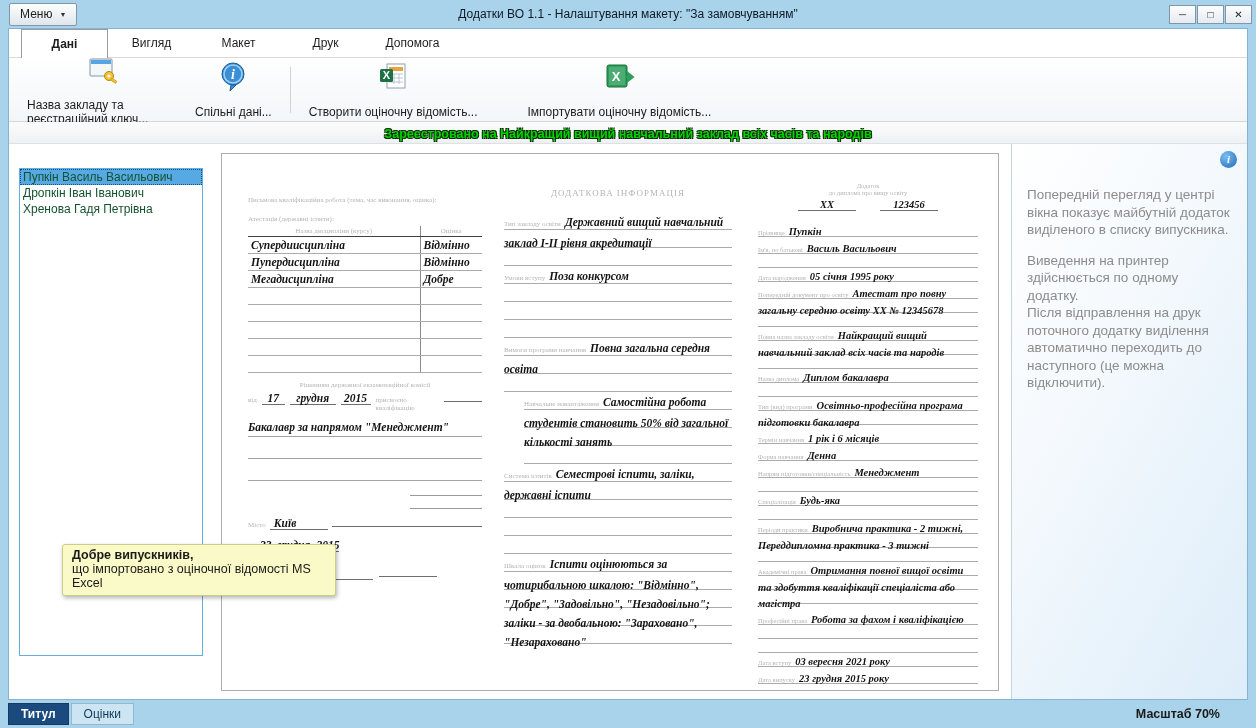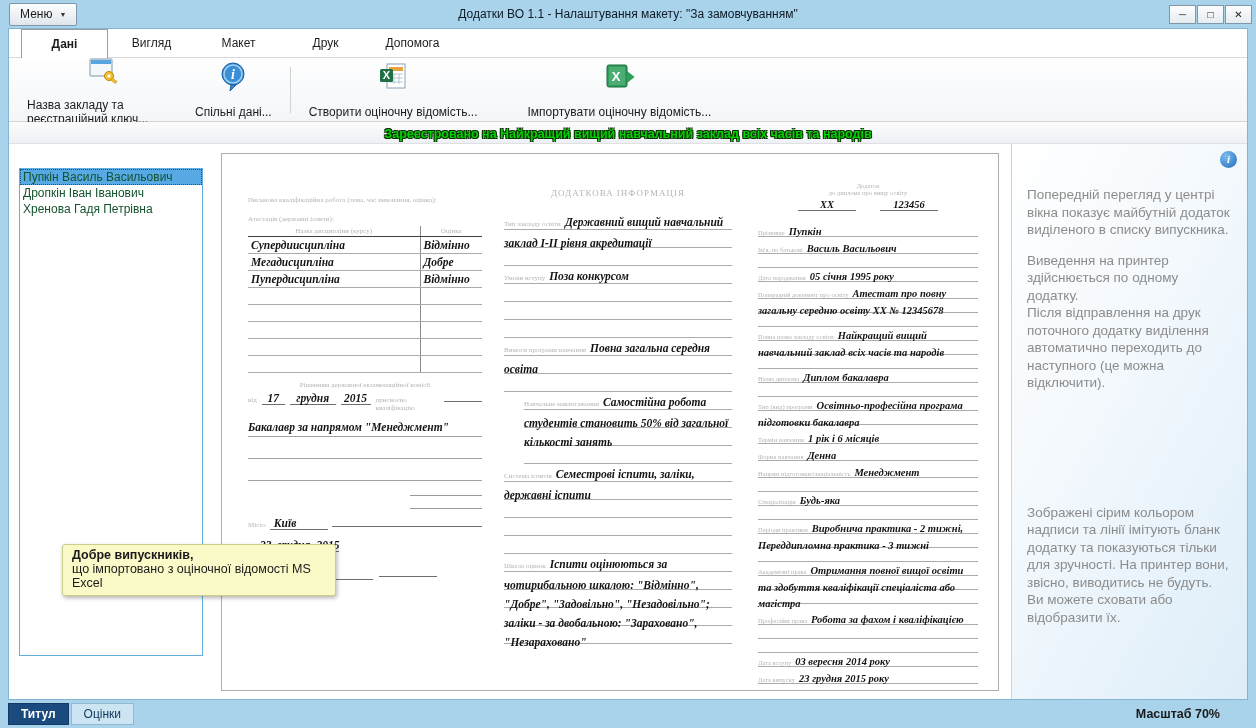--- a/index.html
+++ b/index.html
@@ -234,26 +234,26 @@
                 <th class="grade">Оцінка</th>
               </tr>
             </thead>
             <tbody>
 
             <tr>
                   <td class="val">Супердиисципліна</td>
                   <td class="val grade">Відмінно</td>
                 </tr>
                 <tr>
+                  <td class="val">Пупердисципліна</td>
+                  <td class="val grade">Відмінно</td>
+                </tr>
+                <tr>
                   <td class="val">Мегадисципліна</td>
                   <td class="val grade">Добре</td>
-                </tr>
-                <tr>
-                  <td class="val">Пупердисципліна</td>
-                  <td class="val grade">Відмінно</td>
                 </tr>
                 <tr>
                   <td class="val"></td>
                   <td class="val grade"></td>
                 </tr>
                 <tr>
                   <td class="val"></td>
                   <td class="val grade"></td>
                 </tr>
                 <tr>
@@ -396,38 +396,37 @@
               <div class="field ruled14" style="min-height: 42px;">
                 <span class="tiny-label">Академічні права</span>
                 <span class="val">Отримання повної вищої освіти та здобуття кваліфікації спеціаліста або магістра</span>
               </div>
               <div class="field ruled14" style="min-height: 42px;">
                 <span class="tiny-label">Професійні права</span>
                 <span class="val">Робота за фахом і кваліфікацією</span>
               </div>
               <div class="field ruled14" style="min-height: 14px;">
                 <span class="tiny-label">Дата вступу</span>
-                <span class="val">03 вересня 2014 року</span>
+                <span class="val">03 вересня 2021 року</span>
               </div>
               <div class="field ruled14" style="min-height: 14px;">
                 <span class="tiny-label">Дата випуску</span>
                 <span class="val">23 грудня 2015 року</span>
               </div>
             </div>
         </div>
 
       </div>
     </div>
 
     <div class="help-pane">
       <span class="info-icon">i</span>
       <p class="p1">Попередній перегляд у центрі вікна показує майбутній додаток виділеного в списку випускника.</p>
       <p class="p2">Виведення на принтер здійснюється по одному додатку.</p>
       <p class="p3">Після відправлення на друк поточного додатку виділення автоматично переходить до наступного (це можна відключити).</p>
-      <p class="p4">Зображені сірим кольором надписи та лінії імітують бланк додатку та показуються тільки для зручності. На принтер вони, звісно, виводитись не будуть. Ви можете сховати або відобразити їх.</p>
     </div>
 
   </div>
 </div>
 
 <div class="bottombar">
   <div class="sheet-tabs">
 
   <div class="sheet-tab active">Титул</div>
       <div class="sheet-tab">Оцінки</div>

